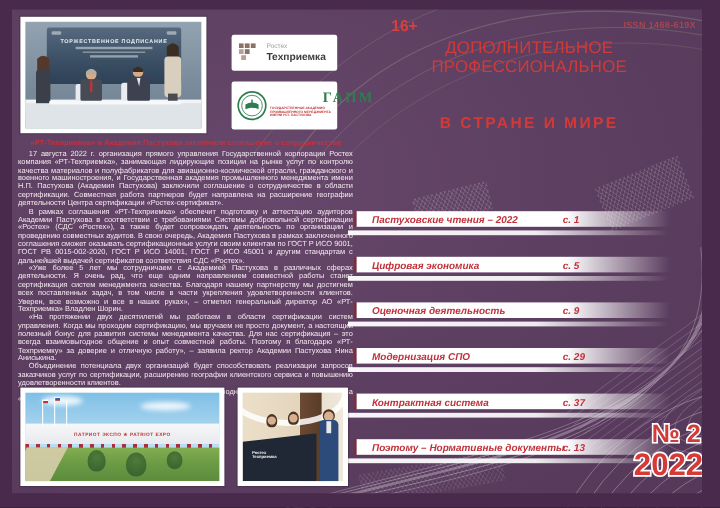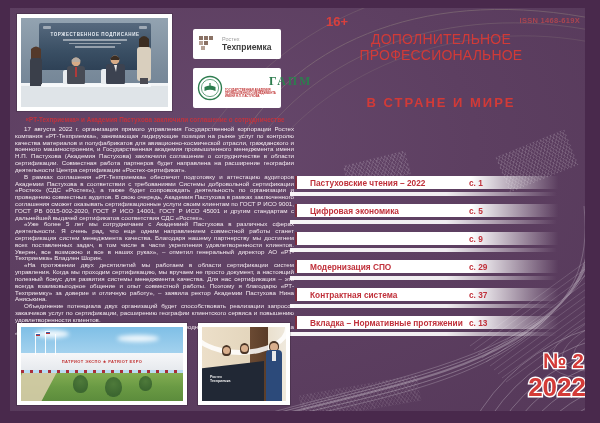--- a/index.html
+++ b/index.html
@@ -76,21 +76,21 @@
   .head{border-radius:50%; background:#d9af8d;}
   .hair{border-radius:50% 50% 40% 40%; background:#4a3526;}
   
   #headline{left:15px; top:116px; width:280px; text-align:center; color:#c2333e;
     font-size:6.3px; font-weight:bold; z-index:2;}
   #article{left:15px; top:126px; width:279px; color:#f4eaf0; font-size:6.2px;
     line-height:1.1; text-align:justify; z-index:2;}
   #article p{margin:0; text-indent:9px;}
   
   #toc{left:290px; top:176px; width:288px; z-index:2;}
-  .toc-item{position:relative; height:28px;}
+  .toc-item{position:relative; height:38px;font-style:italic;}
   .toc-bar{position:relative; margin-left:5px; height:13px; display:flex; align-items:center;
     border-left:2px solid #7e2d3d;
     background:linear-gradient(90deg,#ffffff 0%,#ffffff 62%,rgba(255,255,255,0) 93%);}
   .toc-label{margin-left:13px; color:#c0313b; font-size:8.3px; font-weight:bold;}
   .toc-page{position:absolute; left:172px; color:#c0313b; font-size:8.3px; font-weight:bold;}
   .toc-strip{position:absolute; top:16px; left:0; width:284px; height:4px;
     background:linear-gradient(90deg,rgba(255,255,255,.95) 0%,rgba(255,255,255,.9) 55%,rgba(255,255,255,0) 94%);}
   
   #logo-rostec{left:193px; top:29px; width:88px; height:30px; background:#fff; border-radius:2px;
     display:flex; align-items:center; z-index:2;}
@@ -264,20 +264,21 @@
       <div class="toc-item">
         <div class="toc-bar">
           <span class="toc-label">Цифровая экономика</span>
           <span class="toc-page">с. 5</span>
         </div>
         <div class="toc-strip"></div>
       </div>
 
       <div class="toc-item">
         <div class="toc-bar">
+          <span class="toc-label">Оценочная деятельность</span>
           <span class="toc-page">с. 9</span>
         </div>
         <div class="toc-strip"></div>
       </div>
 
       <div class="toc-item">
         <div class="toc-bar">
           <span class="toc-label">Модернизация СПО</span>
           <span class="toc-page">с. 29</span>
         </div>
@@ -287,21 +288,21 @@
       <div class="toc-item">
         <div class="toc-bar">
           <span class="toc-label">Контрактная система</span>
           <span class="toc-page">с. 37</span>
         </div>
         <div class="toc-strip"></div>
       </div>
 
       <div class="toc-item">
         <div class="toc-bar">
-          <span class="toc-label">Вкладка – Нормативные протяжении</span>
+          <span class="toc-label">Поэтому – Нормативные документы</span>
           <span class="toc-page">с. 13</span>
         </div>
         <div class="toc-strip"></div>
       </div>
     </div>
 
   <div id="photo-expo" class="abs photo">
     <div class="scene">
       <div id="expo-sky" class="abs"></div>
       <div class="abs cloud" style="left:14px; top:3px; width:34px; height:8px;"></div>

